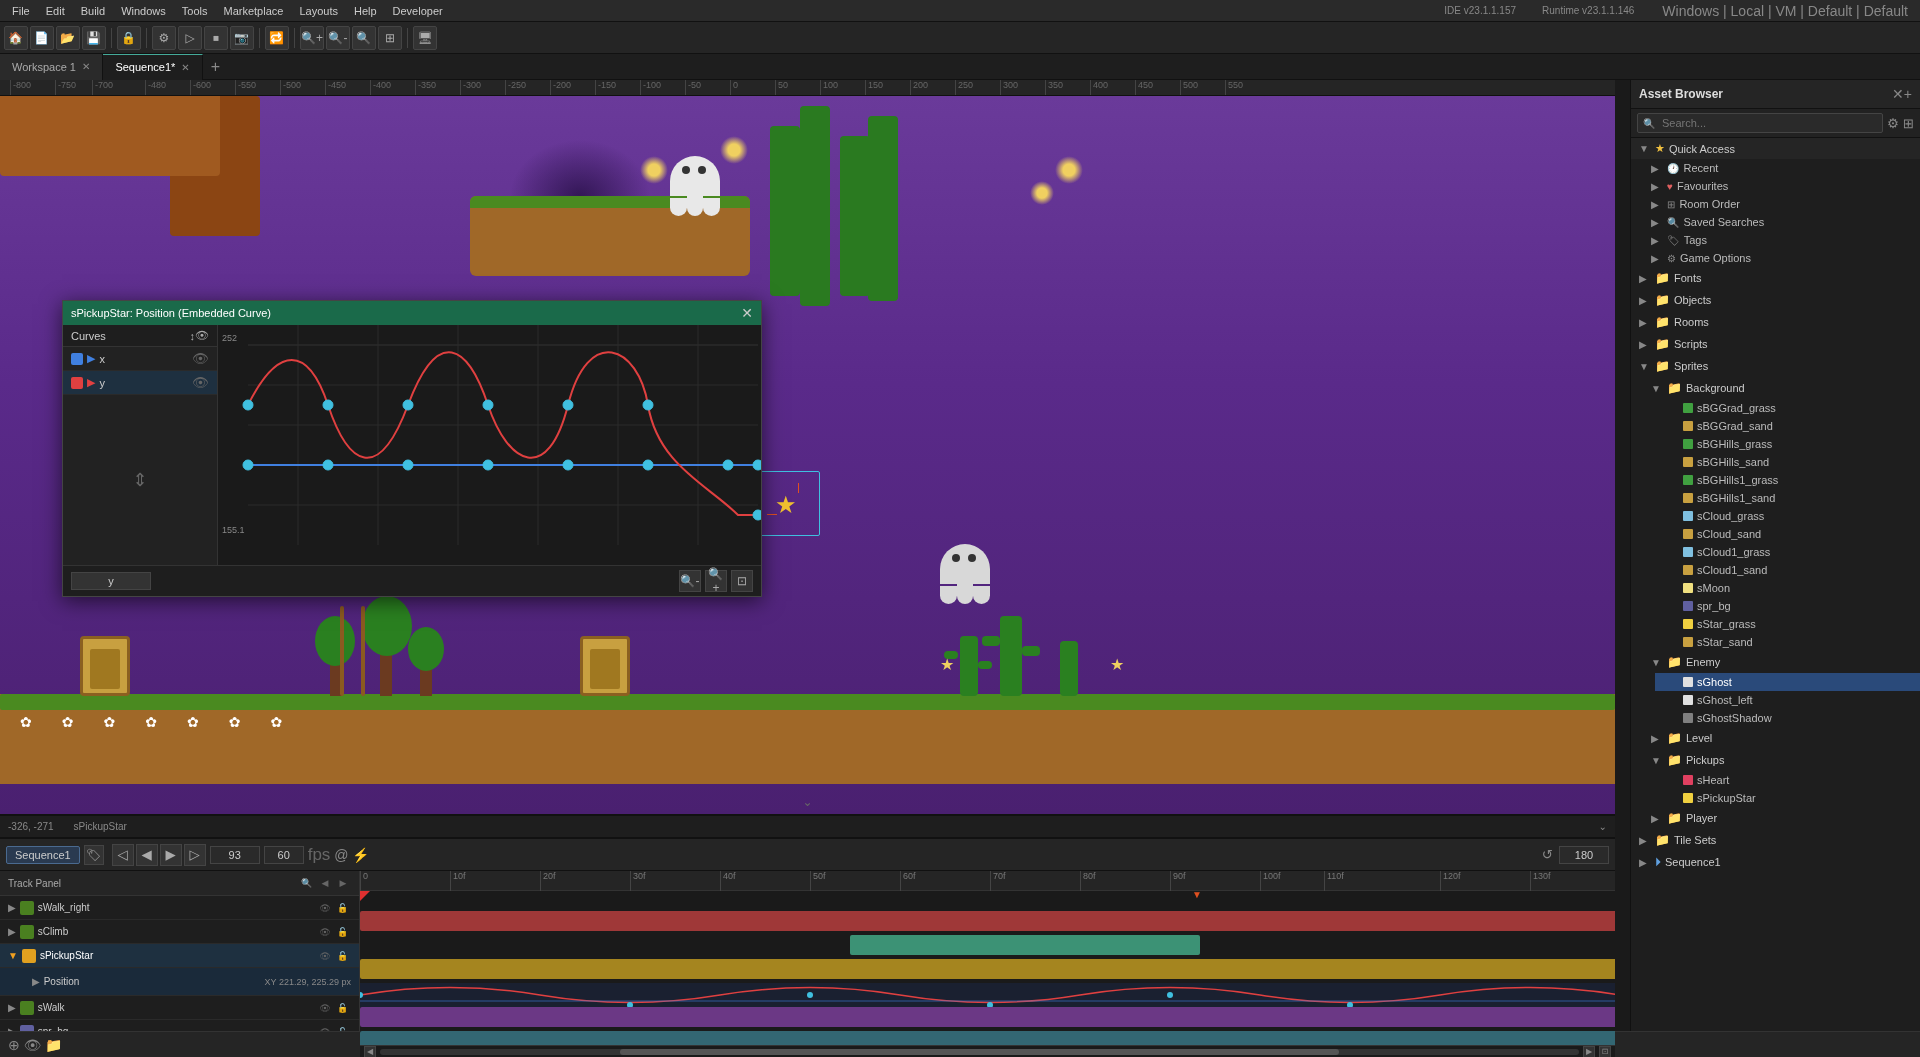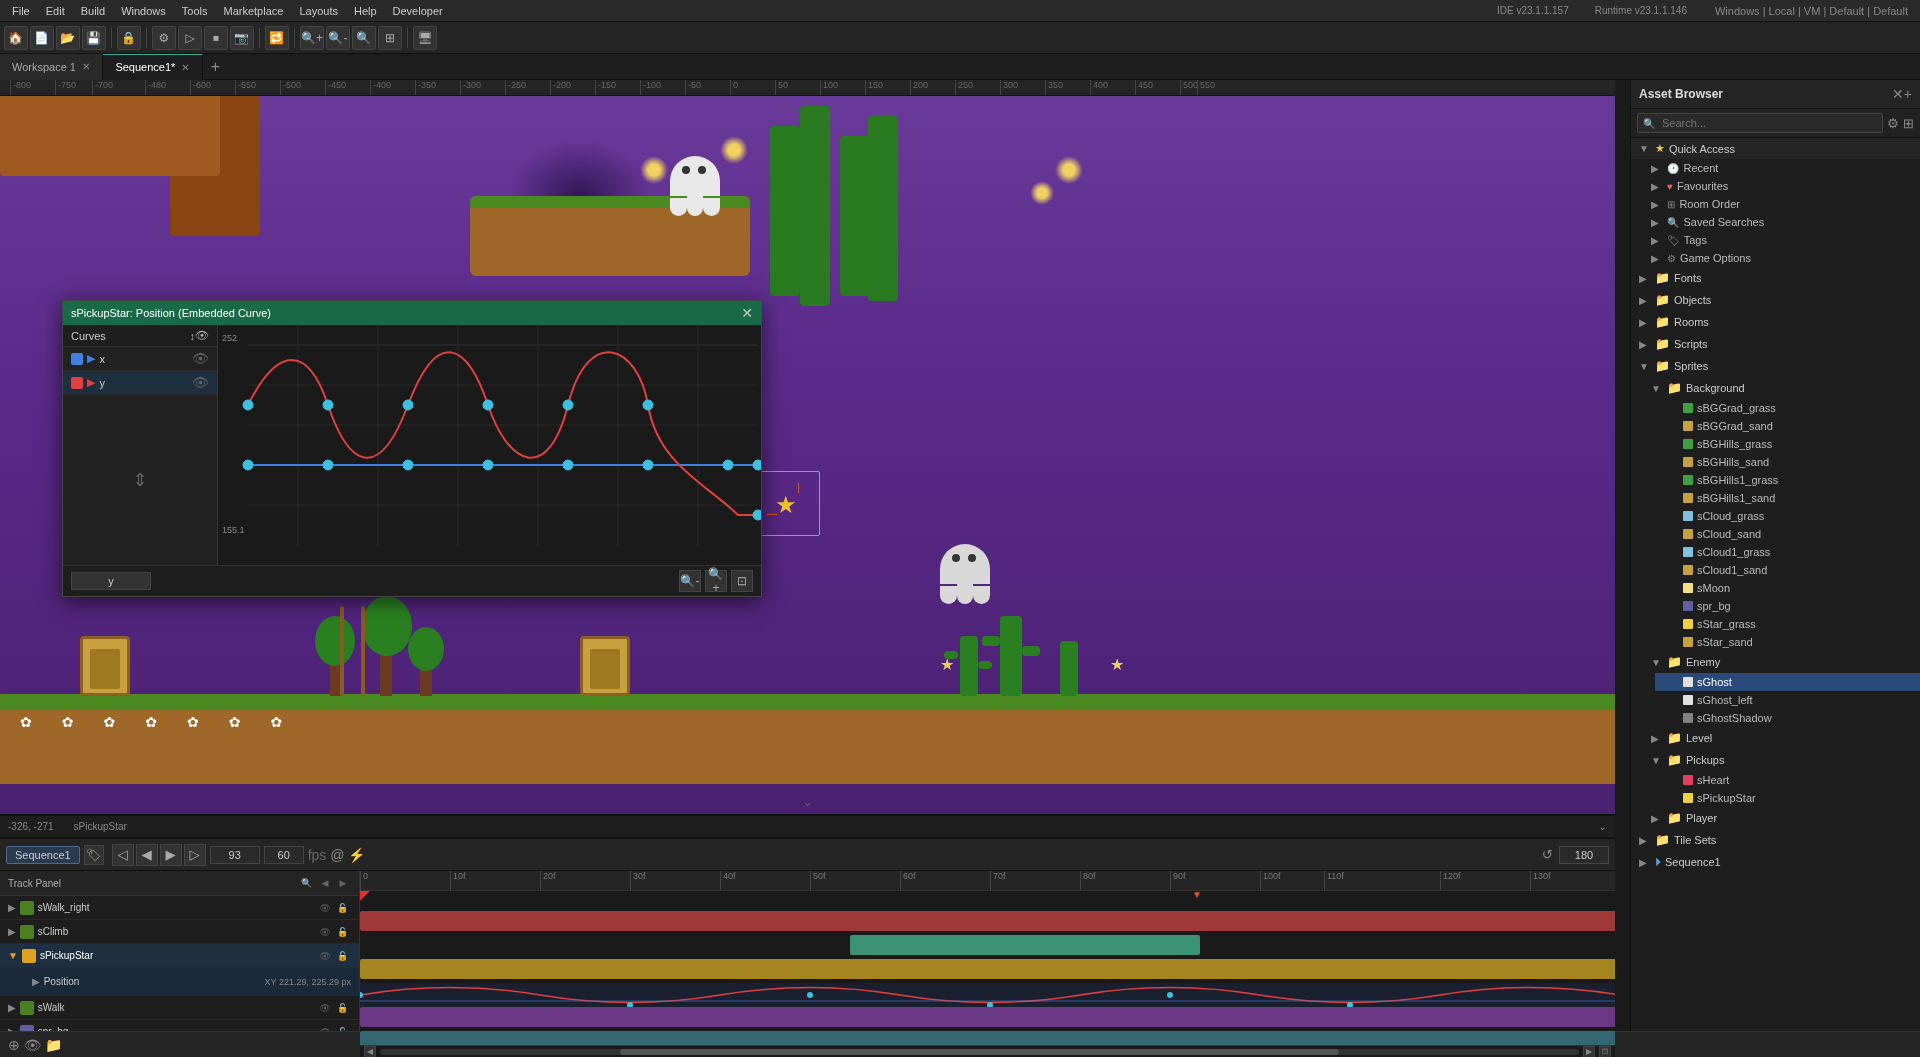--- a/index.html
+++ b/index.html
@@ -114,21 +114,21 @@
   <span>Edit</span>
   <span>Build</span>
   <span>Windows</span>
   <span>Tools</span>
   <span>Marketplace</span>
   <span>Layouts</span>
   <span>Help</span>
   <span>Developer</span>
   <span style="margin-left:auto; font-size:10px; color:#888;">IDE v23.1.1.157</span>
   <span style="margin-left:10px; font-size:10px; color:#888;">Runtime v23.1.1.146</span>
-  <span style="margin-left:12px; font-size:11px; color:#888;">Windows | Local | VM | Default | Default</span>
+  <span style="margin-left:12px; font-size:14px; color:#888;">Windows | Local | VM | Default | Default</span>
 </div>
 
 <div id="toolbar">
   <div class="toolbar-btn">🏠</div>
   <div class="toolbar-btn">📄</div>
   <div class="toolbar-btn">📂</div>
   <div class="toolbar-btn">💾</div>
   <div class="toolbar-sep"></div>
   <div class="toolbar-btn">🔒</div>
   <div class="toolbar-sep"></div>
@@ -186,21 +186,21 @@
         <div class="ruler-mark" style="left:775px">50</div>
         <div class="ruler-mark" style="left:820px">100</div>
         <div class="ruler-mark" style="left:865px">150</div>
         <div class="ruler-mark" style="left:910px">200</div>
         <div class="ruler-mark" style="left:955px">250</div>
         <div class="ruler-mark" style="left:1000px">300</div>
         <div class="ruler-mark" style="left:1045px">350</div>
         <div class="ruler-mark" style="left:1090px">400</div>
         <div class="ruler-mark" style="left:1135px">450</div>
         <div class="ruler-mark" style="left:1180px">500</div>
-        <div class="ruler-mark" style="left:1197px">550</div>
+        <div class="ruler-mark" style="left:1225px">550</div>
 
       </div>
 
       <div style="position:absolute; top:16px; left:0; right:0; bottom:0; background: linear-gradient(180deg, #6a3a9a 0%, #5a2a8a 40%, #4a2070 100%); overflow:hidden;">
 
         <div style="position:absolute; top:60px; left:640px; width:28px; height:28px; background:radial-gradient(circle,#f0d060 30%,transparent 70%); border-radius:50%;"></div>
         <div style="position:absolute; top:40px; left:720px; width:28px; height:28px; background:radial-gradient(circle,#f0d060 30%,transparent 70%); border-radius:50%;"></div>
         <div style="position:absolute; top:85px; left:1030px; width:24px; height:24px; background:radial-gradient(circle,#f0d060 30%,transparent 70%); border-radius:50%;"></div>
         <div style="position:absolute; top:60px; left:1055px; width:28px; height:28px; background:radial-gradient(circle,#f0d060 30%,transparent 70%); border-radius:50%;"></div>
 
@@ -406,21 +406,21 @@
         <div style="background:#2a3a50; border:1px solid #4a6a90; padding:2px 8px; color:#ccc; font-size:11px; border-radius:2px;">Sequence1</div>
         <div style="width:20px; height:20px; background:#333; border:1px solid #444; display:flex; align-items:center; justify-content:center; color:#aaa; cursor:pointer; font-size:12px;">🏷</div>
         <div style="display:flex; gap:2px; margin-left:4px;">
           <button style="background:#333;border:1px solid #444;color:#aaa;width:22px;height:22px;cursor:pointer;">◁</button>
           <button style="background:#333;border:1px solid #444;color:#aaa;width:22px;height:22px;cursor:pointer;">◀</button>
           <button style="background:#333;border:1px solid #444;color:#aaa;width:22px;height:22px;cursor:pointer;">▶</button>
           <button style="background:#333;border:1px solid #444;color:#aaa;width:22px;height:22px;cursor:pointer;">▷</button>
         </div>
         <div style="background:#2a2a2a; border:1px solid #444; color:#ccc; padding:2px 6px; font-size:11px; width:50px; text-align:center;">93</div>
         <div style="background:#2a2a2a; border:1px solid #444; color:#ccc; padding:2px 6px; font-size:11px; width:40px; text-align:center;">60</div>
-        <span style="color:#666; font-size:14px;">fps</span>
+        <span style="color:#666; font-size:17px;">fps</span>
         <button style="background:none;border:none;color:#888;cursor:pointer;font-size:14px;">@</button>
         <button style="background:none;border:none;color:#f0a020;cursor:pointer;font-size:14px;">⚡</button>
         <div style="margin-left:auto; display:flex; align-items:center; gap:6px;">
           <button style="background:none;border:none;color:#888;cursor:pointer;">↺</button>
           <div style="background:#2a2a2a; border:1px solid #444; color:#ccc; padding:2px 6px; font-size:11px; width:50px; text-align:center;">180</div>
         </div>
       </div>
 
       <div id="timeline-body">
 

